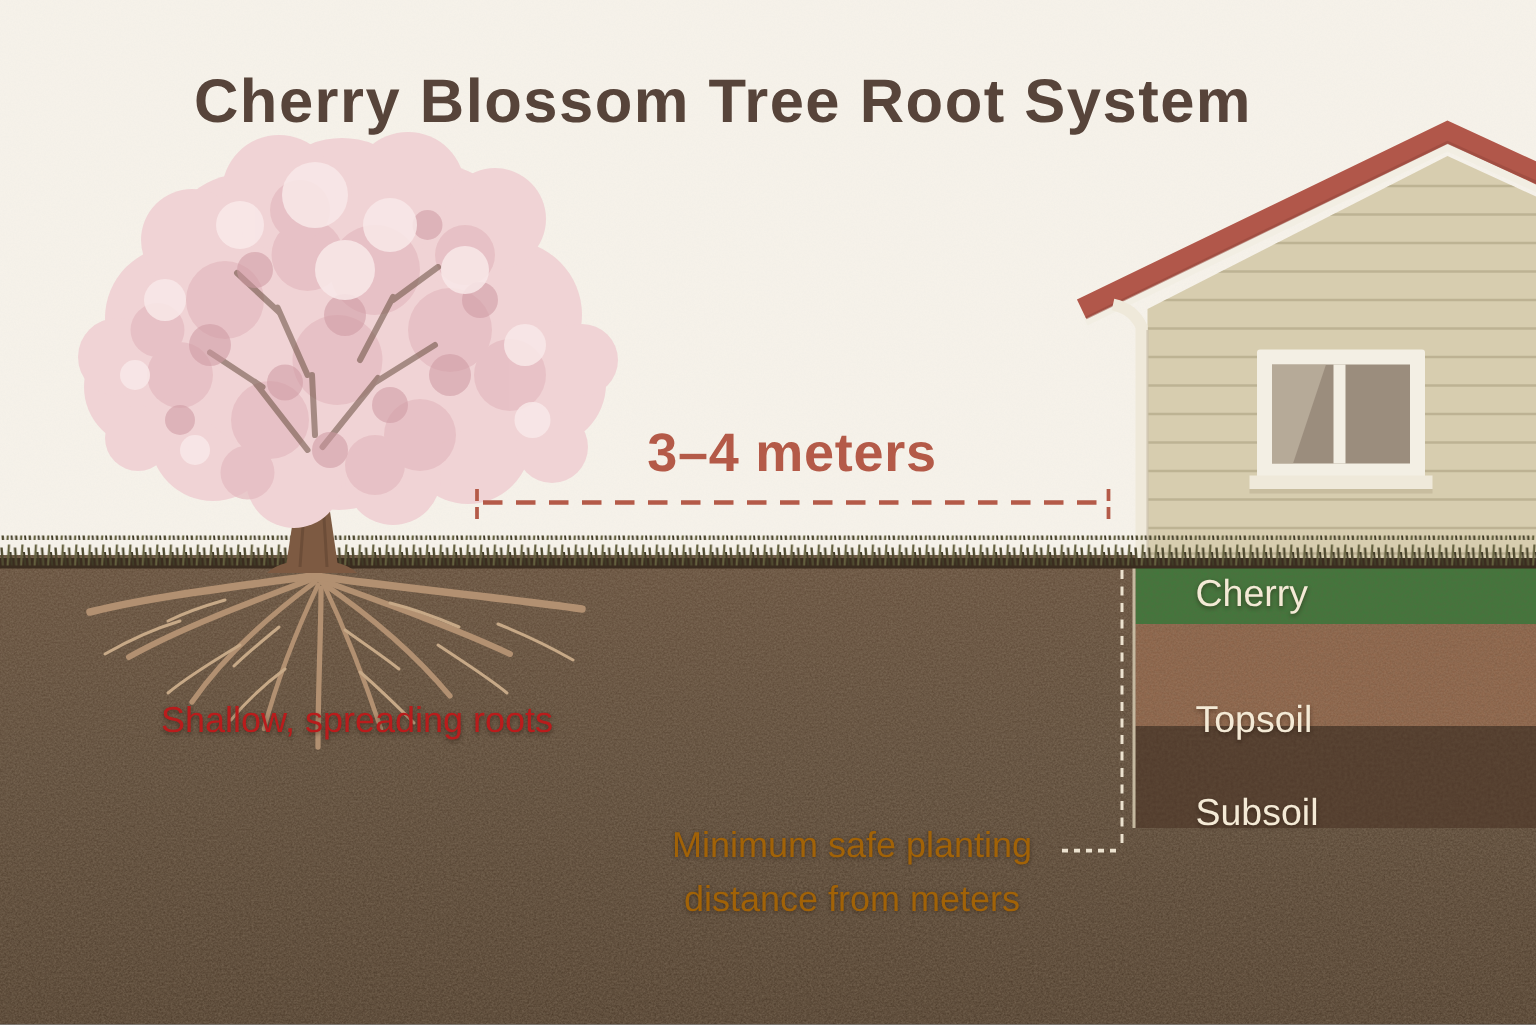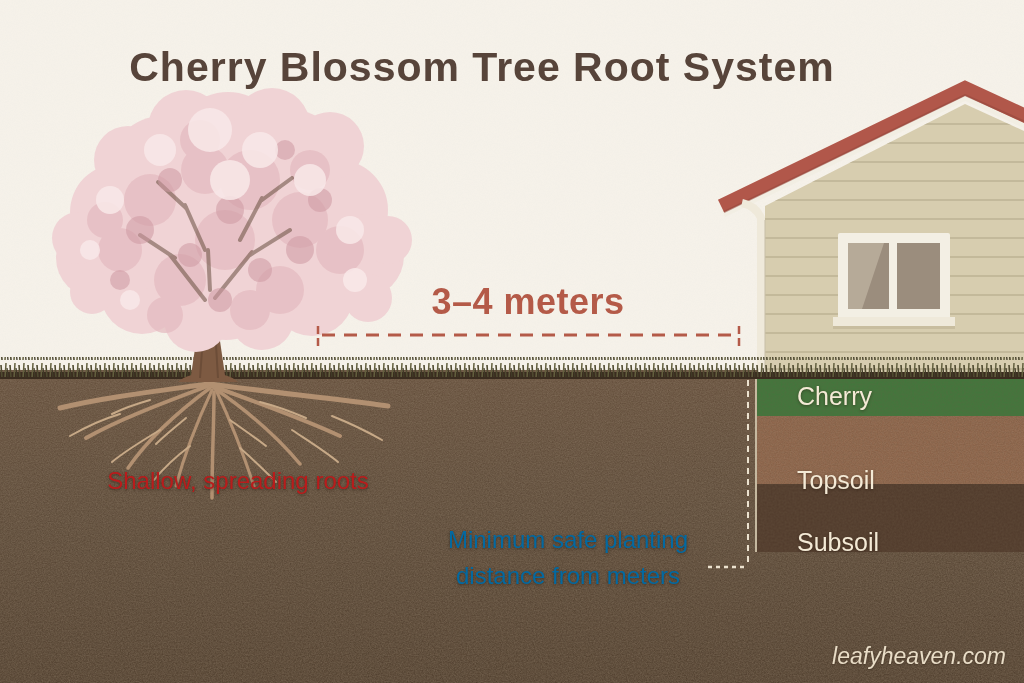--- a/index.html
+++ b/index.html
@@ -23,22 +23,22 @@
     text-shadow:0 1px 3px rgba(30,18,8,.45);
   }
   .layer-label.grass{top:382px;}
   .layer-label.topsoil{top:438px;margin-top:28px;}
   .layer-label.subsoil{top:528px;}
   .roots-label{
     left:92px;top:467px;width:292px;text-align:center;
     font-size:24px;color:#b91c1c;text-shadow:0 1px 3px rgba(30,18,8,.5);
   }
   .distance-label{
-    left:420px;top:522px;width:296px;text-align:center;
-    font-size:24px;line-height:36px;color:#0369a1;
+    left:420px;top:546px;width:296px;text-align:center;
+    font-size:24px;line-height:36px;color:#a16207;
     text-shadow:0 1px 3px rgba(30,18,8,.5);
   }
   .watermark{
     top:643px;right:18px;font-size:23px;font-style:italic;color:#e9ddc7;
     text-shadow:0 1px 2px rgba(30,18,8,.4);
   }
 </style>
 </head>
 <body>
 
@@ -264,15 +264,14 @@
 <div class="txt title">Cherry Blossom Tree Root System</div>
 <div class="txt meters">3–4 meters</div>
 <div class="txt layer-label grass">Cherry</div>
 <div class="txt layer-label topsoil">Topsoil</div>
 <div class="txt layer-label subsoil">Subsoil</div>
 <div class="txt roots-label">Shallow, spreading roots</div>
 <div class="txt distance-label">
   <div>Minimum safe planting</div>
   <div>distance from meters</div>
 </div>
-<div class="txt watermark">leafyheaven.com</div>
 
 </div>
 
 </body></html>

